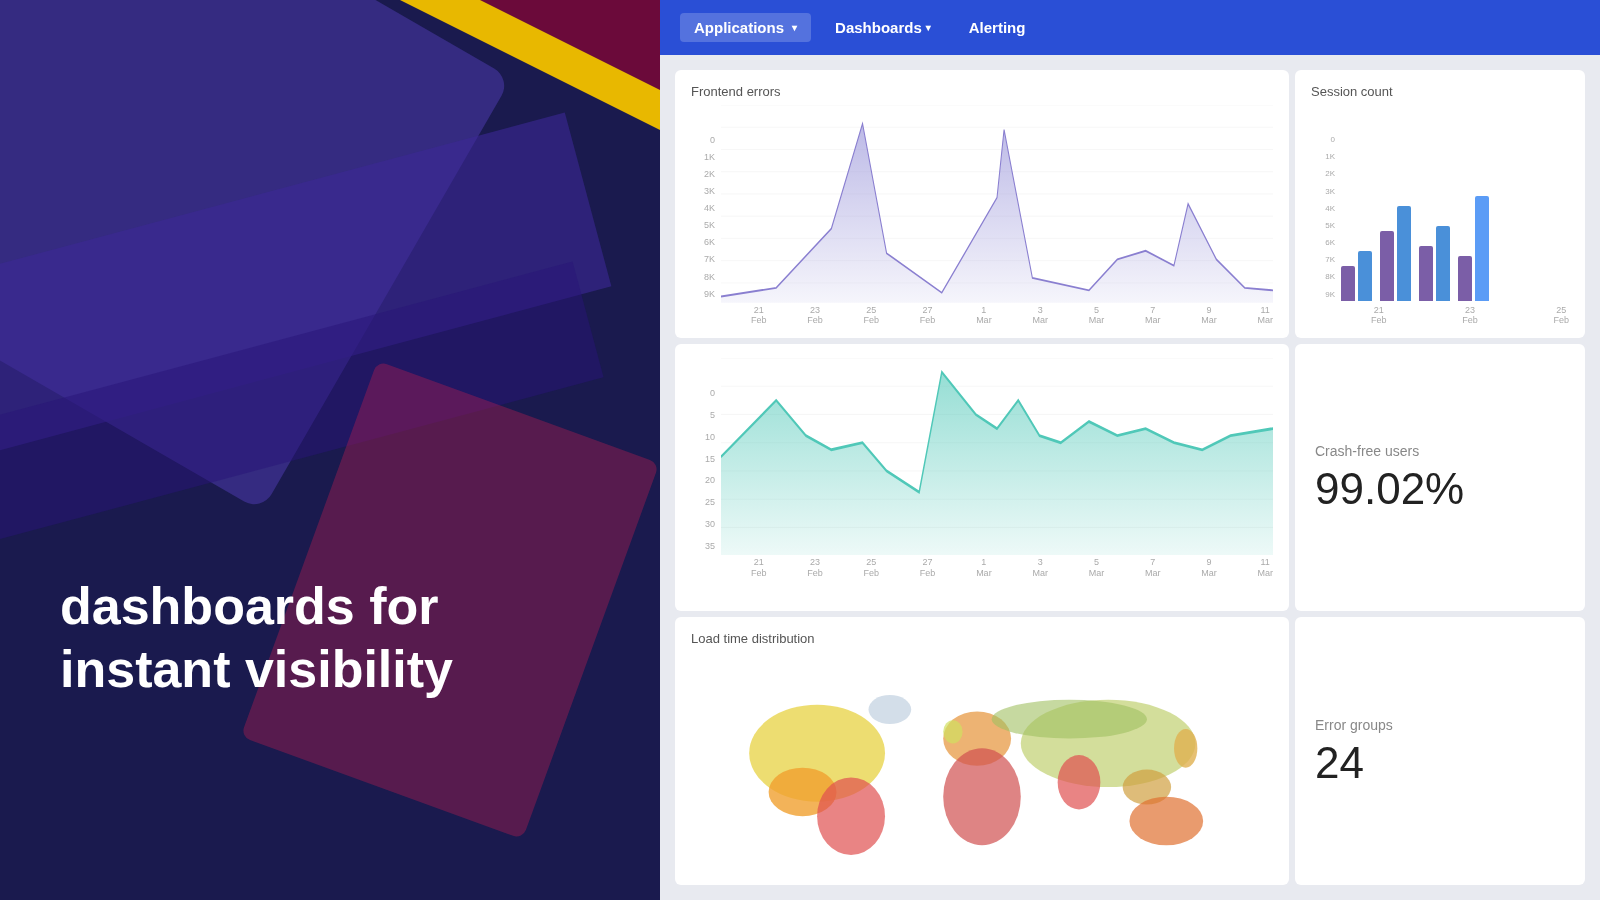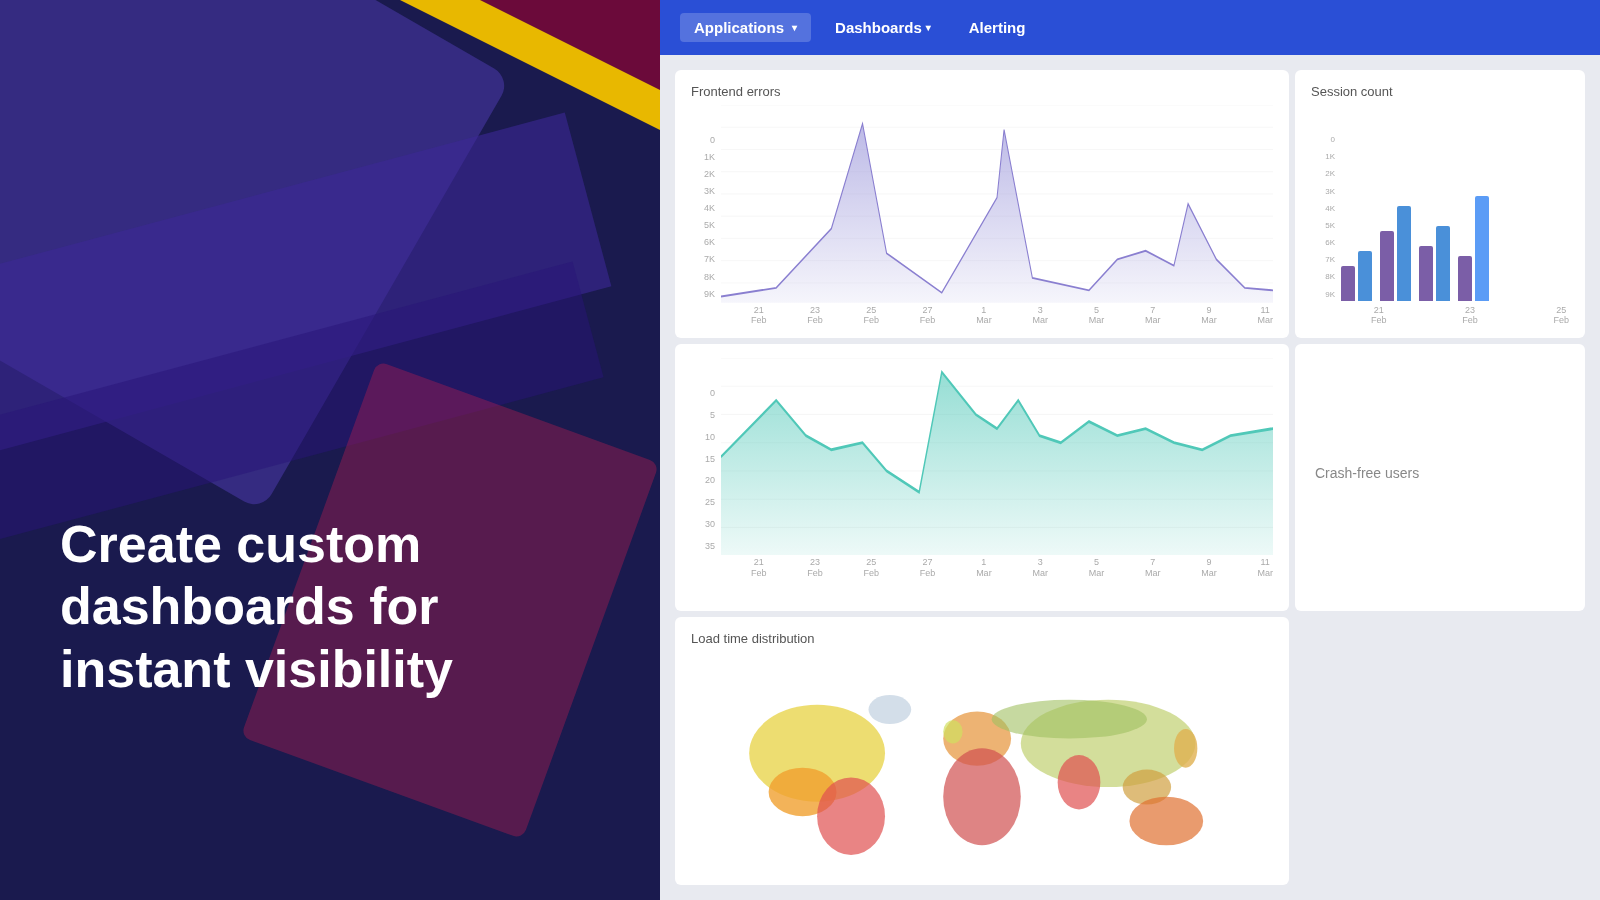--- a/index.html
+++ b/index.html
@@ -188,21 +188,21 @@
   </style>
 </head>
 <body>
 
 <div class="left-panel">
   <div class="diagonal-stripe-1"></div>
   <div class="diagonal-stripe-2"></div>
   <div class="tri-yellow"></div>
   <div class="tri-dark"></div>
   <div class="hero-text">
-    <span>Create custom</span><br>
+    <br>
     <span>dashboards for</span><br>
     <span>instant visibility</span>
   </div>
 </div>
 
 <div class="right-panel">
 
   <nav class="navbar">
     <div class="nav-item">
       <span>Applications</span>
@@ -428,20 +428,21 @@
           <div class="x-label">
               <div>11</div>
               <div>Mar</div>
             </div>
         </div>
       </div>
     </div>
 
     <div class="stat-card" style="grid-column:2; grid-row:2;">
       <div class="stat-label">Crash-free users</div>
+      <div class="stat-value">99.02%</div>
     </div>
 
     <div class="chart-card" style="grid-column:1; grid-row:3;">
       <div class="card-title">Load time distribution</div>
 
       <div style="height:calc(100% - 22px); display:flex; align-items:center; justify-content:center; overflow:hidden;">
         <svg viewBox="0 0 600 200" width="100%" height="100%">
 
           <ellipse cx="130" cy="90" rx="70" ry="50" fill="#e8d44d" opacity="0.8"></ellipse>
           <ellipse cx="115" cy="130" rx="35" ry="25" fill="#f0a030" opacity="0.8"></ellipse>
@@ -464,15 +465,19 @@
 
           <ellipse cx="205" cy="45" rx="22" ry="15" fill="#c0d0e0" opacity="0.7"></ellipse>
 
           <ellipse cx="270" cy="68" rx="10" ry="12" fill="#d0e060" opacity="0.7"></ellipse>
 
           <ellipse cx="510" cy="85" rx="12" ry="20" fill="#e0b050" opacity="0.8"></ellipse>
         </svg>
       </div>
     </div>
 
+    <div class="stat-card" style="grid-column:2; grid-row:3;">
+      <div class="stat-label">Error groups</div>
+      <div class="stat-value">24</div>
+    </div>
 
   </div>
 </div>
 
 </body></html>

